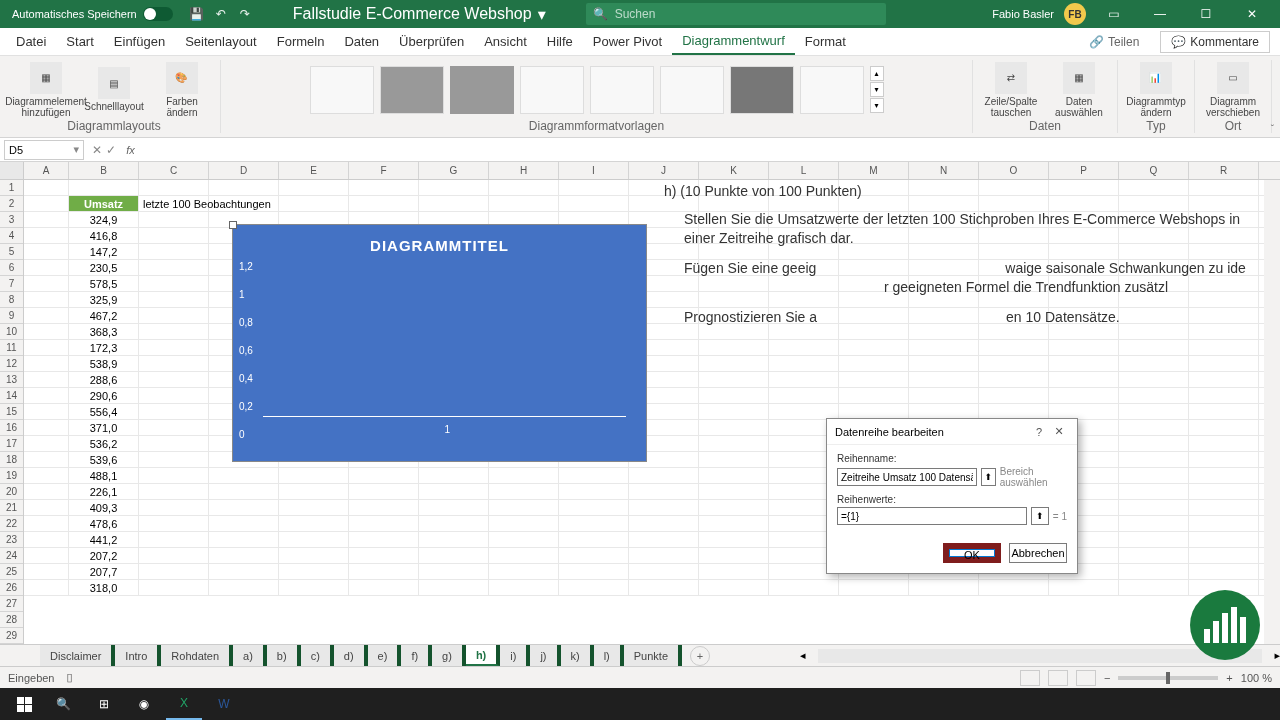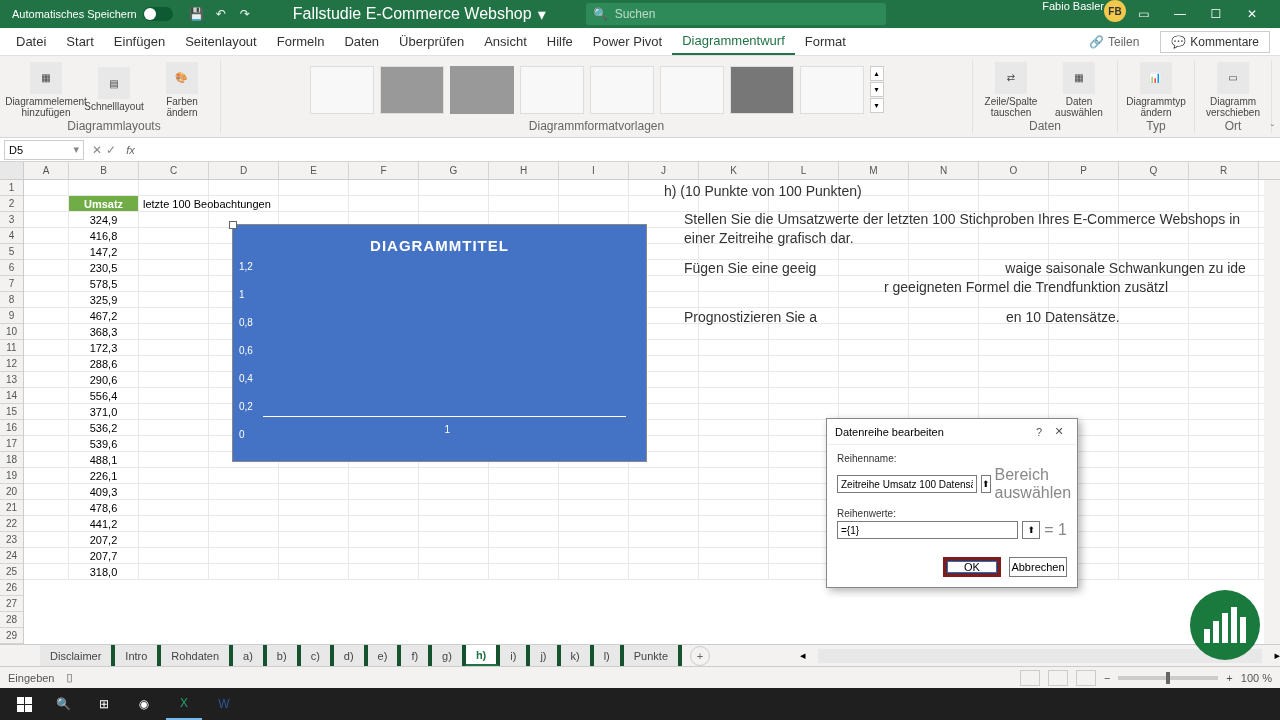--- a/index.html
+++ b/index.html
@@ -5,21 +5,21 @@
 *{box-sizing:border-box;margin:0;padding:0;font-family:"Segoe UI",Arial,sans-serif}
 body{width:1280px;height:720px;overflow:hidden;background:#fff;position:relative;font-size:12px}
 .titlebar{height:28px;background:#217346;display:flex;align-items:center;color:#fff;padding:0 4px}
 .autosave{display:flex;align-items:center;gap:6px;font-size:11px;padding:0 8px}
 .toggle{width:30px;height:14px;background:#0e5a33;border-radius:7px;position:relative}
 .toggle::after{content:"";position:absolute;left:1px;top:1px;width:12px;height:12px;background:#fff;border-radius:50%}
 .qat{display:flex;gap:8px;margin-left:8px;align-items:center}
 .qat-icon{width:16px;height:16px;display:flex;align-items:center;justify-content:center;color:#fff;opacity:.9}
 .doc-title{flex:0 0 auto;margin-left:40px;font-size:16px;display:flex;align-items:center;gap:6px}
 .searchbox{margin-left:40px;height:22px;width:300px;background:#2f8a59;border-radius:2px;display:flex;align-items:center;padding:0 8px;gap:6px;color:#dfefe6;font-size:12px}
-.tb-right{margin-left:auto;display:flex;align-items:flex-start;padding-right:6px}
+.tb-right{margin-left:auto;display:flex;align-items:center;gap:10px;padding-right:6px}
 .avatar{width:22px;height:22px;border-radius:50%;background:#f2c94c;color:#333;display:flex;align-items:center;justify-content:center;font-size:10px;font-weight:600}
 .winbtn{width:36px;height:28px;display:flex;align-items:center;justify-content:center;color:#fff}
 .menubar{height:28px;background:#fff;display:flex;align-items:center;border-bottom:1px solid #e1e1e1;padding-left:6px}
 .menu-item{padding:0 10px;height:100%;display:flex;align-items:center;font-size:13px;color:#333}
 .menu-item.active{border-bottom:2px solid #217346;color:#217346;font-weight:400}
 .menubar-right{margin-left:auto;display:flex;align-items:center;gap:10px;padding-right:10px}
 .share-btn{padding:3px 10px;font-size:12px;color:#666;border:1px solid transparent;display:flex;align-items:center;gap:4px}
 .comment-btn{padding:3px 10px;font-size:12px;color:#333;border:1px solid #ccc;display:flex;align-items:center;gap:4px}
 .ribbon{height:82px;background:#f3f2f1;display:flex;border-bottom:1px solid #d4d4d4;padding:4px 8px;position:relative}
 .rgroup{display:flex;flex-direction:column;align-items:center;padding:0 8px;border-right:1px solid #e1e1e1;height:100%}
@@ -67,24 +67,24 @@
 .dialog{position:absolute;left:802px;top:256px;width:252px;background:#fff;border:1px solid #888;box-shadow:3px 3px 8px rgba(0,0,0,.3);font-size:11px;z-index:10}
 .dlg-title{height:26px;background:#fff;display:flex;align-items:center;padding:0 8px;border-bottom:1px solid #eee}
 .dlg-title-text{flex:1}
 .dlg-help{width:20px;text-align:center;color:#555}
 .dlg-close{width:20px;text-align:center;color:#555}
 .dlg-body{padding:8px 10px}
 .dlg-label{font-size:10px;color:#333;margin-bottom:2px}
 .dlg-field{display:flex;align-items:center;margin-bottom:6px;gap:4px}
 .dlg-input{flex:1;height:18px;border:1px solid #7a7a7a;padding:0 3px;font-size:10px}
 .dlg-picker{width:18px;height:18px;border:1px solid #7a7a7a;display:flex;align-items:center;justify-content:center;font-size:9px}
-.dlg-hint{font-size:16px;color:#888}
+.dlg-hint{font-size:10px;color:#888}
 .dlg-buttons{display:flex;justify-content:flex-end;gap:8px;padding:4px 10px 10px}
 .dlg-btn{width:58px;height:20px;border:1px solid #7a7a7a;background:#fdfdfd;font-size:11px}
-.dlg-btn.primary{border:4px solid #7f1d1d;box-shadow:inset 0 0 0 1px #0078d4}
+.dlg-btn.primary{border:6px solid #7f1d1d;box-shadow:inset 0 0 0 1px #0078d4}
 .sheet-tabs{height:22px;background:#f3f2f1;display:flex;align-items:center;border-top:1px solid #ccc;padding-left:40px;font-size:11px}
 .stab{padding:0 10px;height:100%;display:flex;align-items:center;background:#e8e8e8;border-right:4px solid #14532d;color:#444}
 .stab.active{background:#fff;border-bottom:2px solid #217346;color:#217346;font-weight:600}
 .stab-add{width:20px;height:20px;border:1px solid #ccc;border-radius:50%;display:flex;align-items:center;justify-content:center;margin-left:8px;color:#666}
 .hscroll{margin-left:auto;width:480px;height:14px;background:#f3f2f1;display:flex;align-items:center}
 .hscroll-track{flex:1;height:14px;background:#e8e8e8;position:relative;margin:0 12px}
 .statusbar{height:22px;background:#f3f2f1;border-top:1px solid #ccc;display:flex;align-items:center;padding:0 8px;font-size:11px;color:#555}
 .status-right{margin-left:auto;display:flex;align-items:center;gap:8px}
 .viewbtn{width:20px;height:16px;border:1px solid #ccc}
 .zoom-slider{width:100px;height:4px;background:#ccc;position:relative}
@@ -504,20 +504,40 @@
           <div class="cell colL" style="width: 70px;"></div>
           <div class="cell colM" style="width: 70px;"></div>
           <div class="cell colN" style="width: 70px;"></div>
           <div class="cell colO" style="width: 70px;"></div>
           <div class="cell colP" style="width: 70px;"></div>
           <div class="cell colQ" style="width: 70px;"></div>
           <div class="cell colR" style="width: 70px;"></div>
         </div>
         <div class="crow">
           <div class="cell colA" style="width: 45px;"></div>
+          <div class="cell colB" style="width: 70px;">538,9</div>
+          <div class="cell colC" style="width: 70px;"></div>
+          <div class="cell colD" style="width: 70px;"></div>
+          <div class="cell colE" style="width: 70px;"></div>
+          <div class="cell colF" style="width: 70px;"></div>
+          <div class="cell colG" style="width: 70px;"></div>
+          <div class="cell colH" style="width: 70px;"></div>
+          <div class="cell colI" style="width: 70px;"></div>
+          <div class="cell colJ" style="width: 70px;"></div>
+          <div class="cell colK" style="width: 70px;"></div>
+          <div class="cell colL" style="width: 70px;"></div>
+          <div class="cell colM" style="width: 70px;"></div>
+          <div class="cell colN" style="width: 70px;"></div>
+          <div class="cell colO" style="width: 70px;"></div>
+          <div class="cell colP" style="width: 70px;"></div>
+          <div class="cell colQ" style="width: 70px;"></div>
+          <div class="cell colR" style="width: 70px;"></div>
+        </div>
+        <div class="crow">
+          <div class="cell colA" style="width: 45px;"></div>
           <div class="cell colB" style="width: 70px;">288,6</div>
           <div class="cell colC" style="width: 70px;"></div>
           <div class="cell colD" style="width: 70px;"></div>
           <div class="cell colE" style="width: 70px;"></div>
           <div class="cell colF" style="width: 70px;"></div>
           <div class="cell colG" style="width: 70px;"></div>
           <div class="cell colH" style="width: 70px;"></div>
           <div class="cell colI" style="width: 70px;"></div>
           <div class="cell colJ" style="width: 70px;"></div>
           <div class="cell colK" style="width: 70px;"></div>

